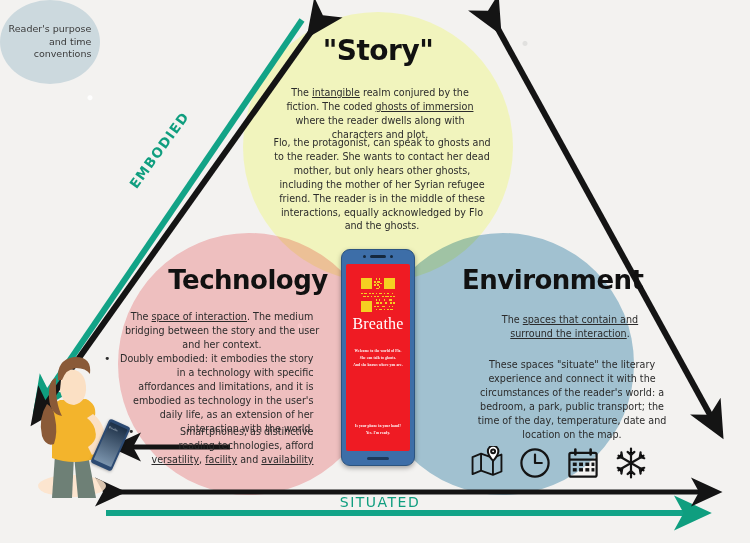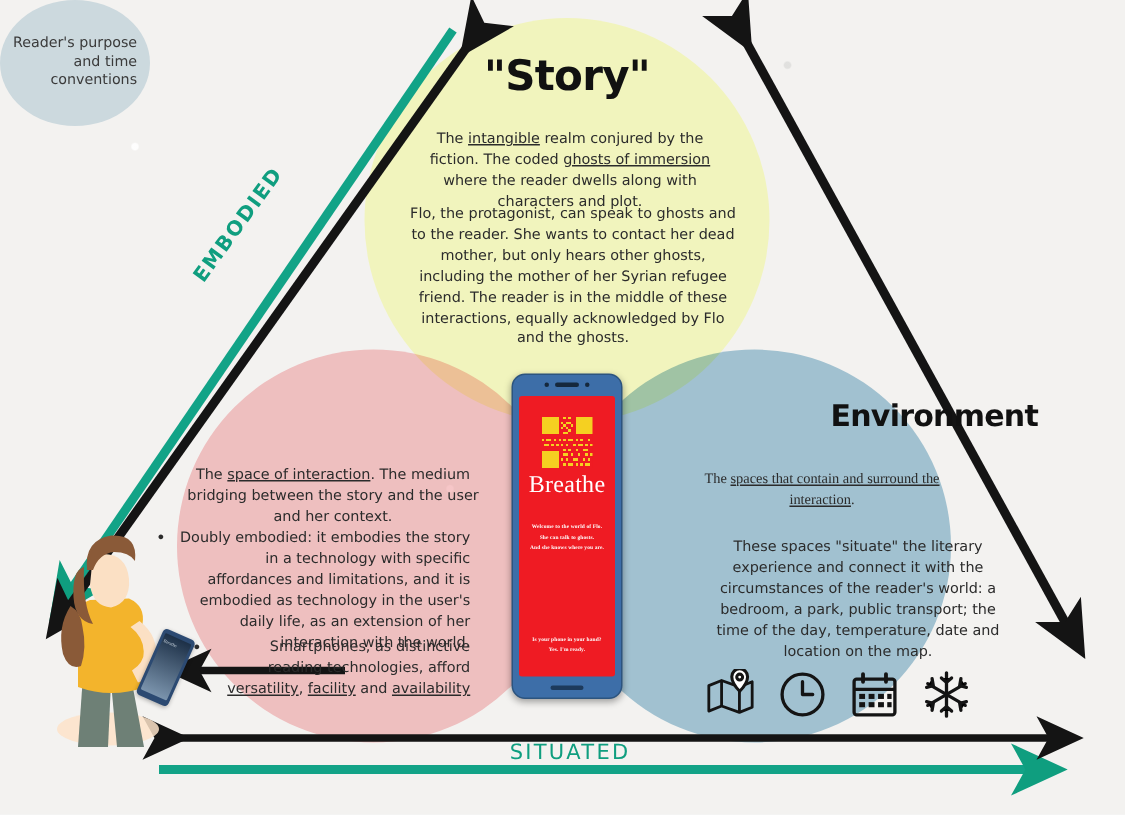--- a/index.html
+++ b/index.html
@@ -25,27 +25,27 @@
   #c-env{left:372px;top:233px;width:262px;height:262px;background:#a9ccdd;mix-blend-mode:multiply;}
   #c-reader{left:602px;top:126px;width:100px;height:84px;background:#ccd9de;border-radius:50%;
             display:flex;align-items:center;justify-content:center;text-align:right;
             font-size:9.5px;color:#3a3a3a;line-height:1.3;}
 
   svg.layer{position:absolute;left:0;top:0;width:750px;height:543px;pointer-events:none;}
 
   .title{position:absolute;font-weight:bold;color:#111;letter-spacing:-.5px;}
   #t-story{left:243px;top:34px;width:270px;text-align:center;font-size:28px;}
   #t-tech{left:108px;top:265px;width:280px;text-align:center;font-size:26px;}
-  #t-env{left:462px;top:265px;width:230px;text-align:right;font-size:20px;}
+  #t-env{left:462px;top:265px;width:230px;text-align:left;font-size:26px;}
 
   .para{position:absolute;text-align:center;color:#2b2b2b;font-size:9.6px;line-height:1.45;}
   #p-story1{left:280px;top:86px;width:200px;}
   #p-story2{left:272px;top:136px;width:220px;}
   #p-tech1{left:122px;top:310px;width:200px;}
-  #p-env1{left:458px;top:313px;width:180px;font-family:Liberation Serif, serif;}
+  #p-env1{left:480px;top:313px;width:180px;}
   #p-env2{left:472px;top:358px;width:200px;}
 
   .bullet{position:absolute;display:flex;gap:7px;color:#2b2b2b;font-size:9.6px;line-height:1.45;}
   .bullet .dot{flex:0 0 auto;line-height:1;font-size:11px;padding-top:1px;}
   .bullet .btxt{text-align:right;}
   #b-tech1{left:104px;top:352px;width:220px;}
   #b-tech1 .btxt{width:196px;}
   #b-tech2{left:128px;top:425px;width:196px;}
   #b-tech2 .btxt{width:172px;}
   u{text-decoration:underline;text-underline-offset:1px;}
@@ -166,20 +166,21 @@
       <path d="M58,380 Q56,360 74,357 Q92,356 90,374 Q86,368 76,368 Q66,369 62,380 Z" fill="#8a5a38"></path>
     </g>
   </svg>
 
   <div id="mini-phone">
     <div class="ms"></div>
     <div class="mt">Breathe</div>
   </div>
 
   <div class="title" id="t-story">"Story"</div>
+  <div class="title" id="t-tech">Technology</div>
   <div class="title" id="t-env">Environment</div>
 
   <div class="para" id="p-story1">
     <span>The </span><u>intangible</u><span> realm conjured by the fiction. The coded </span><u>ghosts of immersion</u><span> where the reader dwells along with characters and plot.</span>
   </div>
   <div class="para" id="p-story2">Flo, the protagonist, can speak to ghosts and to the reader. She wants to contact her dead mother, but only hears other ghosts, including the mother of her Syrian refugee friend. The reader is in the middle of these interactions, equally acknowledged by Flo and the ghosts.</div>
 
   <div class="para" id="p-tech1">
     <span>The </span><u>space of interaction</u><span>. The medium bridging between the story and the user and her context.</span>
   </div>

